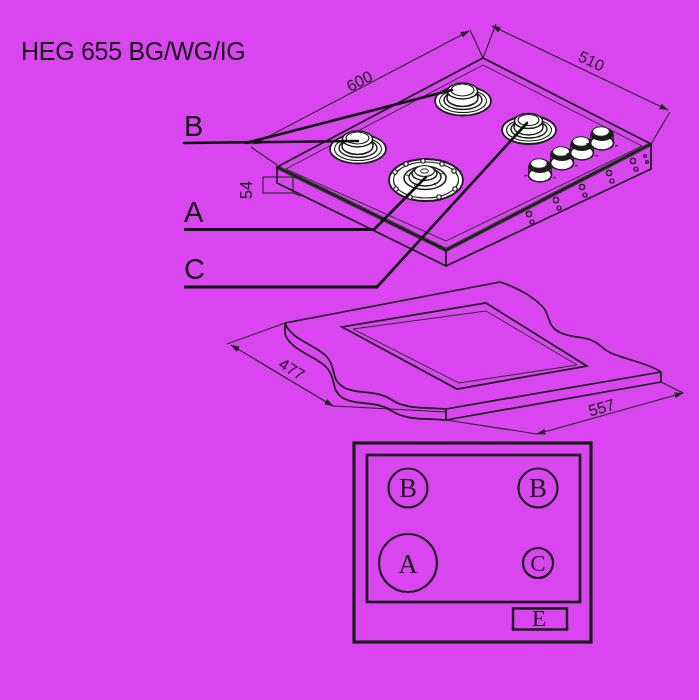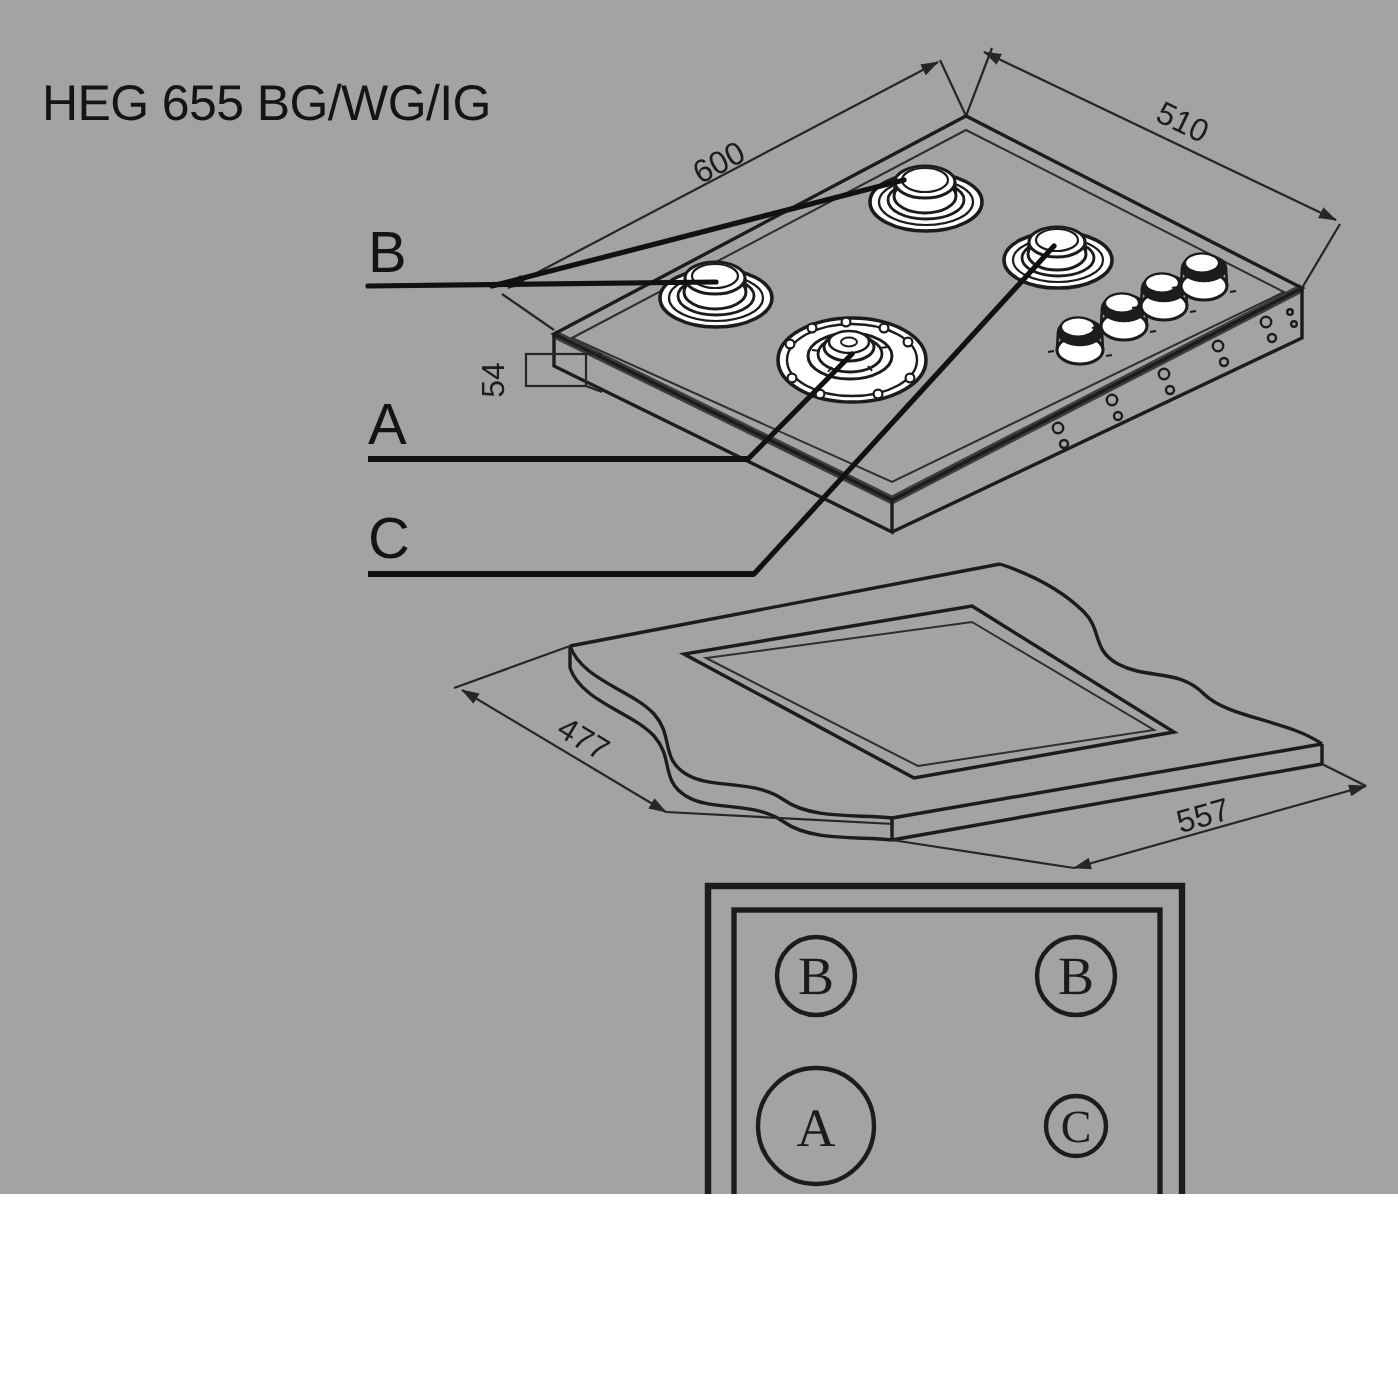--- a/index.html
+++ b/index.html
@@ -1,17 +1,17 @@
 <!DOCTYPE html>
 <html><head>
 <meta charset="utf-8">
 <style>
   html,body{margin:0;padding:0;background:#ffffff;}
   .page{
-    position:relative;width:699px;height:597px;background:#a3a3a3;overflow:hidden;
+    position:relative;width:699px;height:700px;background:#d946ef;overflow:hidden;
     font-family:"Liberation Sans", sans-serif;
   }
   svg{display:block;}
   .ln{stroke:#1c1c1c;fill:none;}
   .thin{stroke-width:1.1;stroke:#262626;}
   .outline{stroke-width:1.7;}
   .rim{stroke-width:1;stroke:#2e2e2e;}
   .band{stroke:#3c3c3c;stroke-width:4.2;fill:none;}
   .leader{stroke:#111;stroke-width:2.6;fill:none;stroke-linecap:round;}
   .leader-heavy{stroke:#111;stroke-width:3;fill:none;stroke-linecap:butt;}

